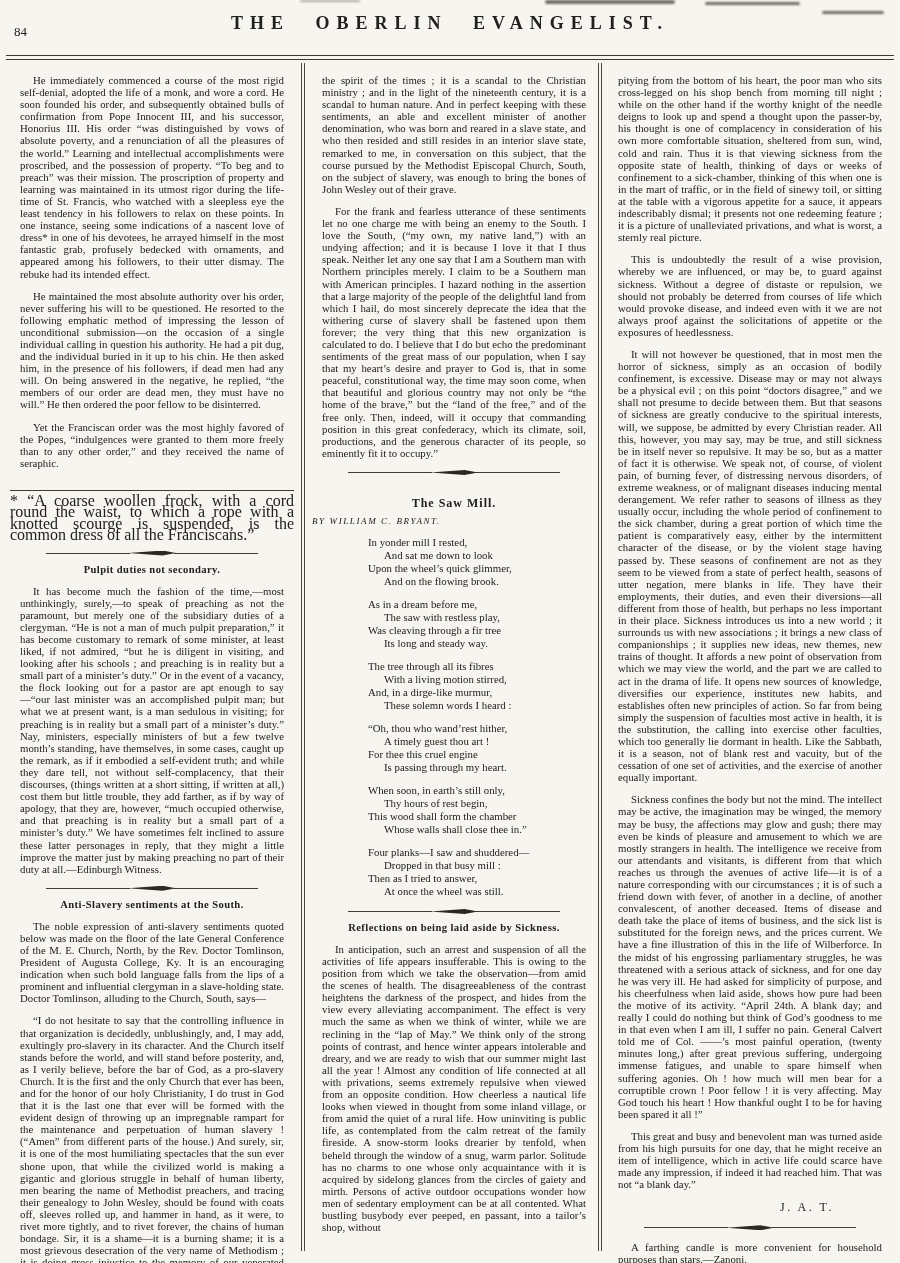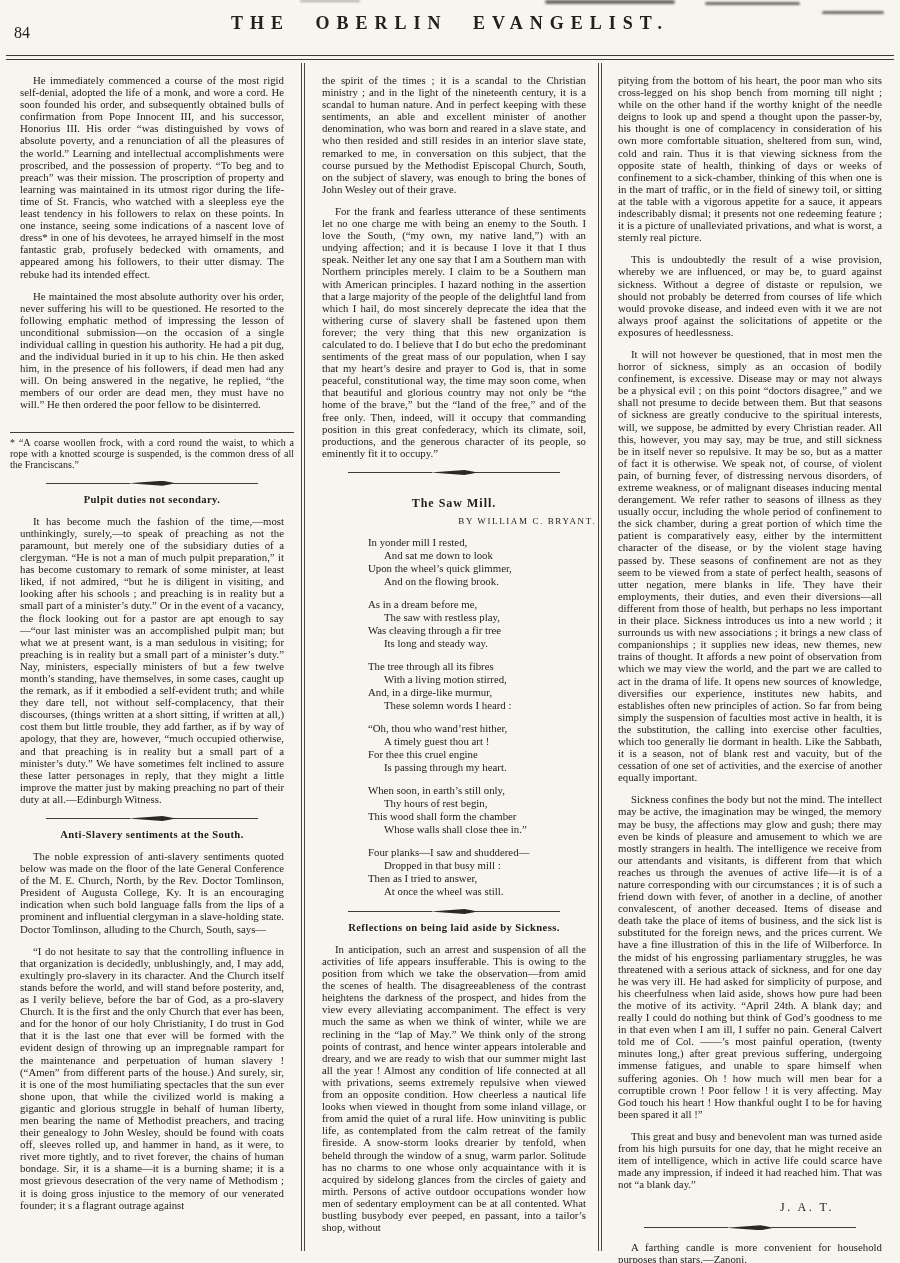--- a/index.html
+++ b/index.html
@@ -3,21 +3,21 @@
 <meta charset="utf-8">
 <style>
   html,body { margin:0; padding:0; background:#e8e6e0; }
   .page {
     position:relative; width:900px; height:1263px; margin:0 auto;
     background:#f6f5ef; overflow:hidden;
     font-family:"Liberation Serif","DejaVu Serif",serif;
     color:#23211d;
   }
   
-  .pagenum { position:absolute; left:14px; top:24px; font-size:16px; }
+  .pagenum { position:absolute; left:14px; top:24px; font-size:13px; }
   .masthead {
     position:absolute; top:13px; left:0; right:0; text-align:center;
     font-size:18px; font-weight:bold; letter-spacing:7px; word-spacing:14px;
   }
   .header-rule {
     position:absolute; top:55px; left:6px; right:6px; height:3px;
     border-top:1px solid #3a3832; border-bottom:1px solid #3a3832;
   }
   .smudge { position:absolute; background:#4d4a42; filter:blur(1px); border-radius:2px; opacity:.8; }
   .smudge.s1 { left:545px; top:0;  width:130px; height:4px; }
@@ -32,29 +32,29 @@
   .col { position:absolute; top:64px; width:284px; }
   .col.c1 { left:10px; } .col.c2 { left:312px; } .col.c3 { left:608px; }
   
   .paragraph, .continuation {
     font-size:10.8px; line-height:12.1px; text-align:justify;
     text-indent:13px; margin:10px;
   }
   .continuation { text-indent:0; }
   .heading { text-align:center; font-weight:bold; font-size:10.6px;
              letter-spacing:.4px; margin:4px 0 4px; }
-  .footnote { font-size:10px; line-height:11.4px; text-align:justify;
+  .footnote { font-size:16px; line-height:11.4px; text-align:justify;
               border-top:1px solid #3f3c35; margin-top:21px; padding-top:4px; }
   .divider { display:flex; align-items:center; margin:9px 36px 7px; height:7px; }
   .divider .dline { flex:1; height:1px; background:#403d36; }
   .divider .diamond { width:48px; height:5px; background:#2b2923; margin:0 -2px;
     clip-path:polygon(0 50%, 72% 0, 100% 50%, 72% 100%); }
   .poem-title { text-align:center; font-weight:bold; font-size:12px;
                 letter-spacing:1px; margin:20px 0 5px; }
-  .poem-byline { text-align:right; font-size:9px; letter-spacing:1.6px; margin:0 0 10px; }
+  .poem-byline { text-align:left; font-size:9px; letter-spacing:1.6px; margin:0 0 10px;font-style:italic; }
   .stanza { margin:0 0 10px 56px; font-size:10.8px; line-height:13px; }
   .poem-line.indent { padding-left:16px; }
   .signature { text-align:right; padding-right:58px; font-size:12px;
                letter-spacing:2.5px; margin-top:3px; }
 </style>
 </head>
 <body>
 
 <div class="page">
   <span class="smudge s1"></span>
@@ -65,20 +65,21 @@
   <div class="pagenum">84</div>
   <div class="masthead">THE OBERLIN EVANGELIST.</div>
   <div class="header-rule"></div>
 
   <div class="vsep v1"></div>
   <div class="vsep v2"></div>
 
   <div class="col c1">
       <div class="paragraph">He immediately commenced a course of the most rigid self-denial, adopted the life of a monk, and wore a cord. He soon founded his order, and subsequently obtained bulls of confirmation from Pope Innocent III, and his successor, Honorius III. His order “was distinguished by vows of absolute poverty, and a renunciation of all the pleasures of the world.” Learning and intellectual accomplishments were proscribed, and the possession of property. “To beg and to preach” was their mission. The proscription of property and learning was maintained in its utmost rigor during the life-time of St. Francis, who watched with a sleepless eye the least tendency in his followers to relax on these points. In one instance, seeing some indications of a nascent love of dress* in one of his devotees, he arrayed himself in the most fantastic grab, profusely bedecked with ornaments, and appeared among his followers, to their utter dismay. The rebuke had its intended effect.</div>
       <div class="paragraph">He maintained the most absolute authority over his order, never suffering his will to be questioned. He resorted to the following emphatic method of impressing the lesson of unconditional submission—on the occasion of a single individual calling in question his authority. He had a pit dug, and the individual buried in it up to his chin. He then asked him, in the presence of his followers, if dead men had any will. On being answered in the negative, he replied, “the members of our order are dead men, they must have no will.” He then ordered the poor fellow to be disinterred.</div>
+      <div class="paragraph">Yet the Franciscan order was the most highly favored of the Popes, “indulgences were granted to them more freely than to any other order,” and they received the name of seraphic.</div>
       <div class="footnote">* “A coarse woollen frock, with a cord round the waist, to which a rope with a knotted scourge is suspended, is the common dress of all the Franciscans.”</div>
       <div class="divider">
         <span class="dline"></span>
         <span class="diamond"></span>
         <span class="dline"></span>
       </div>
       <div class="heading">Pulpit duties not secondary.</div>
       <div class="paragraph">It has become much the fashion of the time,—most unthinkingly, surely,—to speak of preaching as not the paramount, but merely one of the subsidiary duties of a clergyman. “He is not a man of much pulpit preparation,” it has become customary to remark of some minister, at least liked, if not admired, “but he is diligent in visiting, and looking after his schools ; and preaching is in reality but a small part of a minister’s duty.” Or in the event of a vacancy, the flock looking out for a pastor are apt enough to say—“our last minister was an accomplished pulpit man; but what we at present want, is a man sedulous in visiting; for preaching is in reality but a small part of a minister’s duty.” Nay, ministers, especially ministers of but a few twelve month’s standing, have themselves, in some cases, caught up the remark, as if it embodied a self-evident truth; and while they dare tell, not without self-complacency, that their discourses, (things written at a short sitting, if written at all,) cost them but little trouble, they add farther, as if by way of apology, that they are, however, “much occupied otherwise, and that preaching is in reality but a small part of a minister’s duty.” We have sometimes felt inclined to assure these latter personages in reply, that they might a little improve the matter just by making preaching no part of their duty at all.—Edinburgh Witness.</div>
       <div class="divider">
         <span class="dline"></span>

